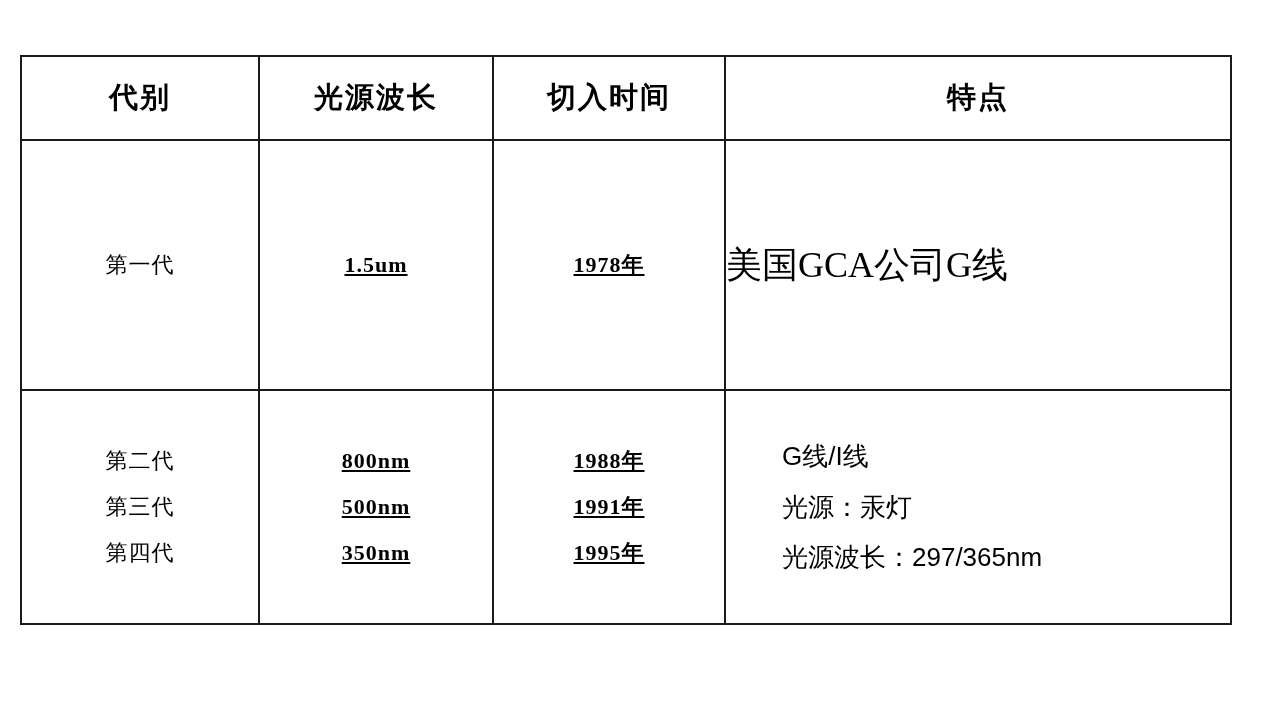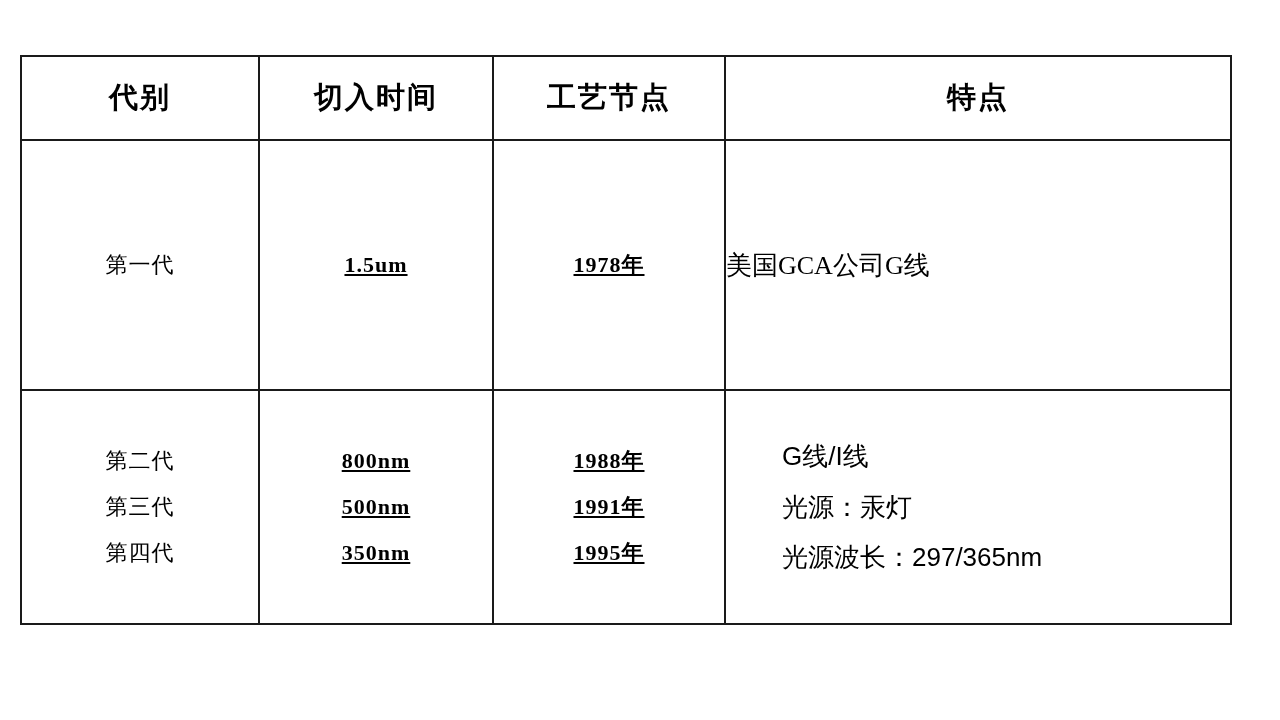--- a/index.html
+++ b/index.html
@@ -61,21 +61,21 @@
     letter-spacing: 1px;
     border-radius: 26px;
   }
   .cell-center.bold {
     font-weight: bold;
     text-decoration: underline;
   }
   .cell-left {
     text-align: left;
     padding-left: 58px;
-    font-size: 26px;
+    font-size: 36px;
     font-family: "Liberation Serif", serif;
     margin-top: 16px;
   }
   .stack {
     display: flex;
     flex-direction: column;
     justify-content: center;
     gap: 22px;
     height: 100%;
   }
@@ -104,22 +104,22 @@
   <table class="spec-table">
     <colgroup>
       <col class="col-gen">
       <col class="col-node">
       <col class="col-time">
       <col class="col-feat">
     </colgroup>
     <thead>
       <tr>
         <th>代别</th>
+        <th>光源波长</th>
         <th>切入时间</th>
-        <th>工艺节点</th>
         <th>特点</th>
       </tr>
     </thead>
     <tbody>
       <tr class="row-gen1">
         <td class="cell-center">第一代</td>
         <td class="cell-center bold">1.5um</td>
         <td class="cell-center bold">1978年</td>
         <td class="cell-left">美国GCA公司G线</td>
       </tr>

